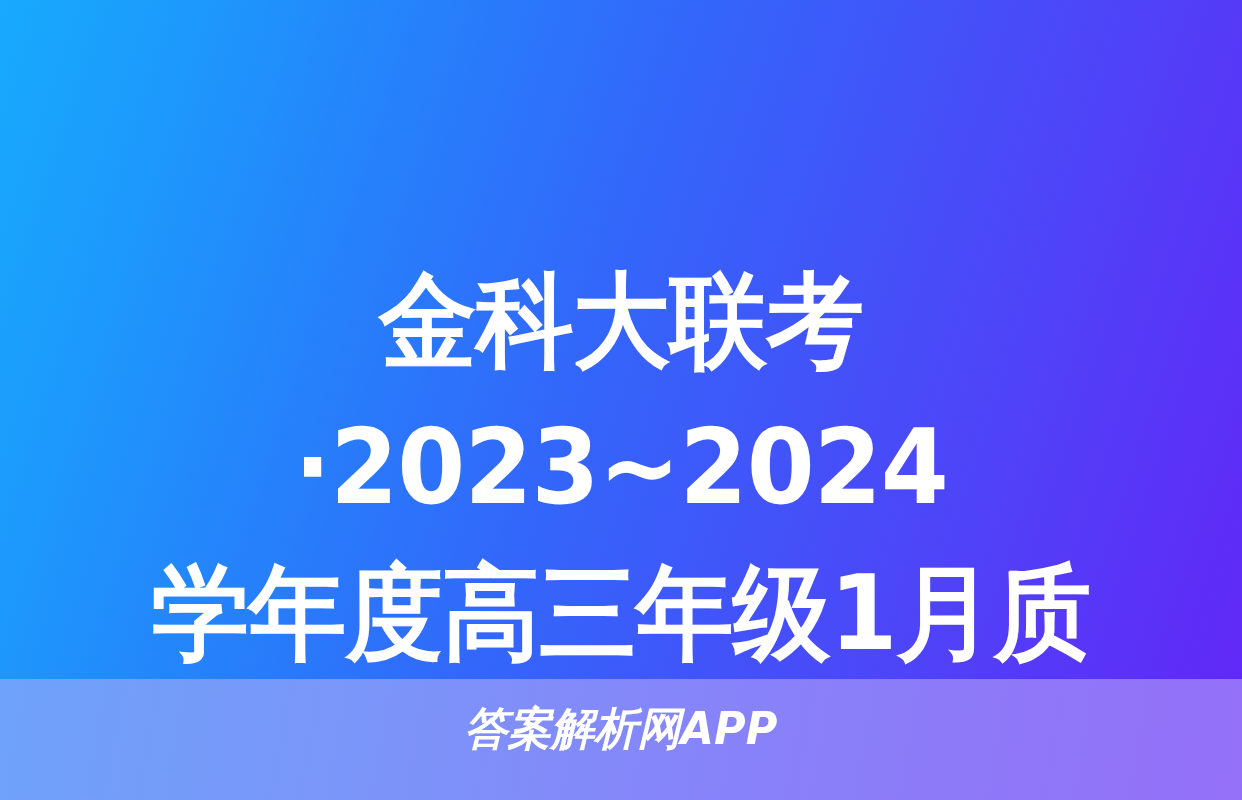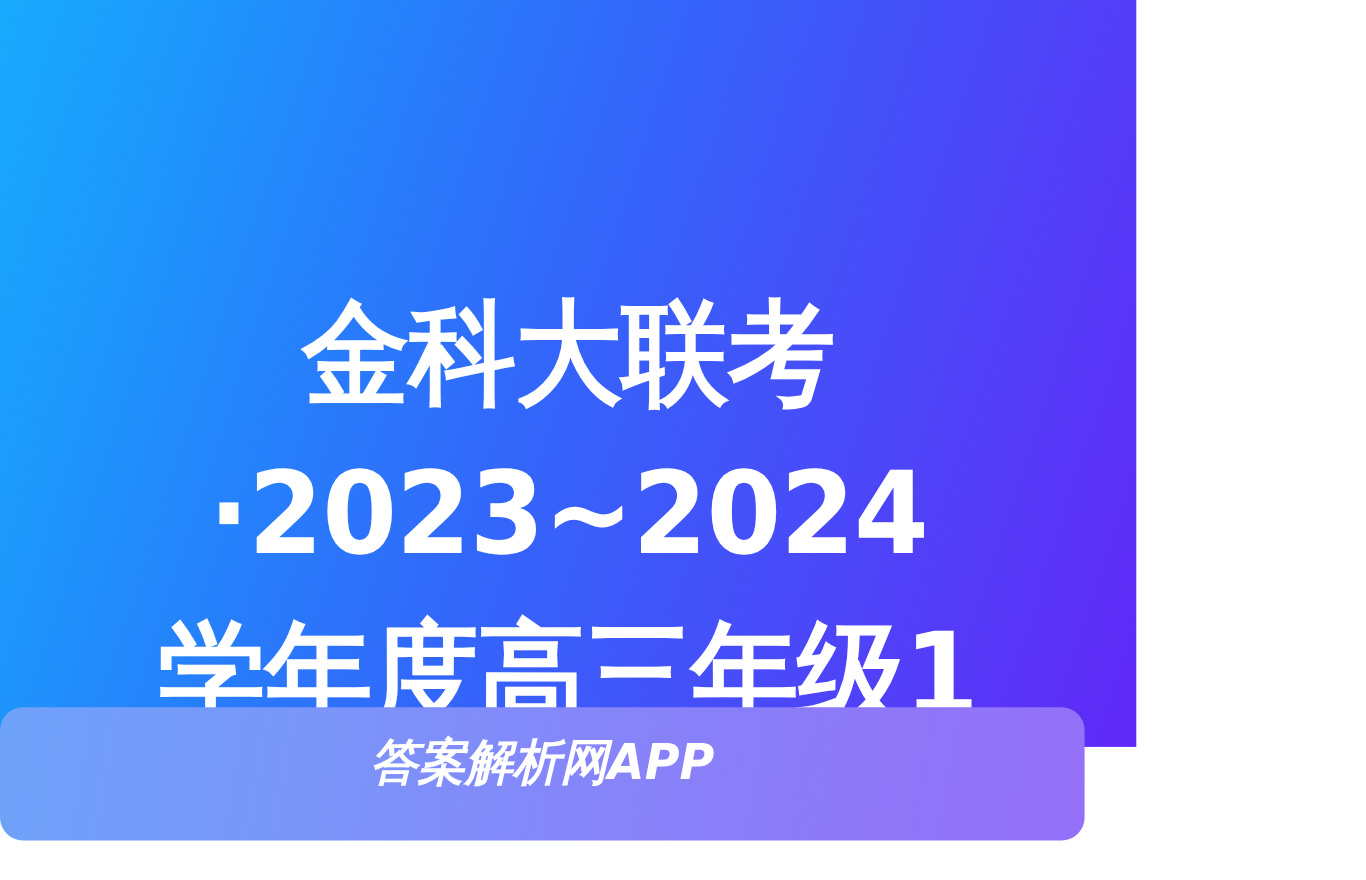--- a/index.html
+++ b/index.html
@@ -18,21 +18,21 @@
     height: 800px;
     overflow: hidden;
     font-family: "Liberation Sans", "DejaVu Sans", sans-serif;
   }
 
   
   .hero {
     position: absolute;
     left: 0;
     top: 0;
-    width: 1033px;
+    width: 1242px;
     height: 679px;
     background: linear-gradient(108deg,
         #17AAFD 0%,
         #1C9BFC 12%,
         #2680FB 30%,
         #3366FA 48%,
         #4253F9 64%,
         #5140F8 80%,
         #5C2FF7 94%,
         #6129F7 100%);
@@ -59,30 +59,29 @@
   }
 
   .hero-title .ln {
     display: block;
   }
 
   
   .footer-band {
     position: absolute;
     left: 0;
-    top: 643px;
-    width: 986px;
+    top: 679px;
+    width: 1242px;
     height: 121px;
     background: linear-gradient(100deg,
         #6EA2F9 0%,
         #7B95F9 30%,
         #8783F9 58%,
         #8E78F8 80%,
         #9470F8 100%);
-    border-radius: 21px;
   }
 
   .watermark {
     position: absolute;
     left: 0;
     right: 0;
     top: 22px;
     text-align: center;
     color: #ffffff;
     font-size: 45px;

